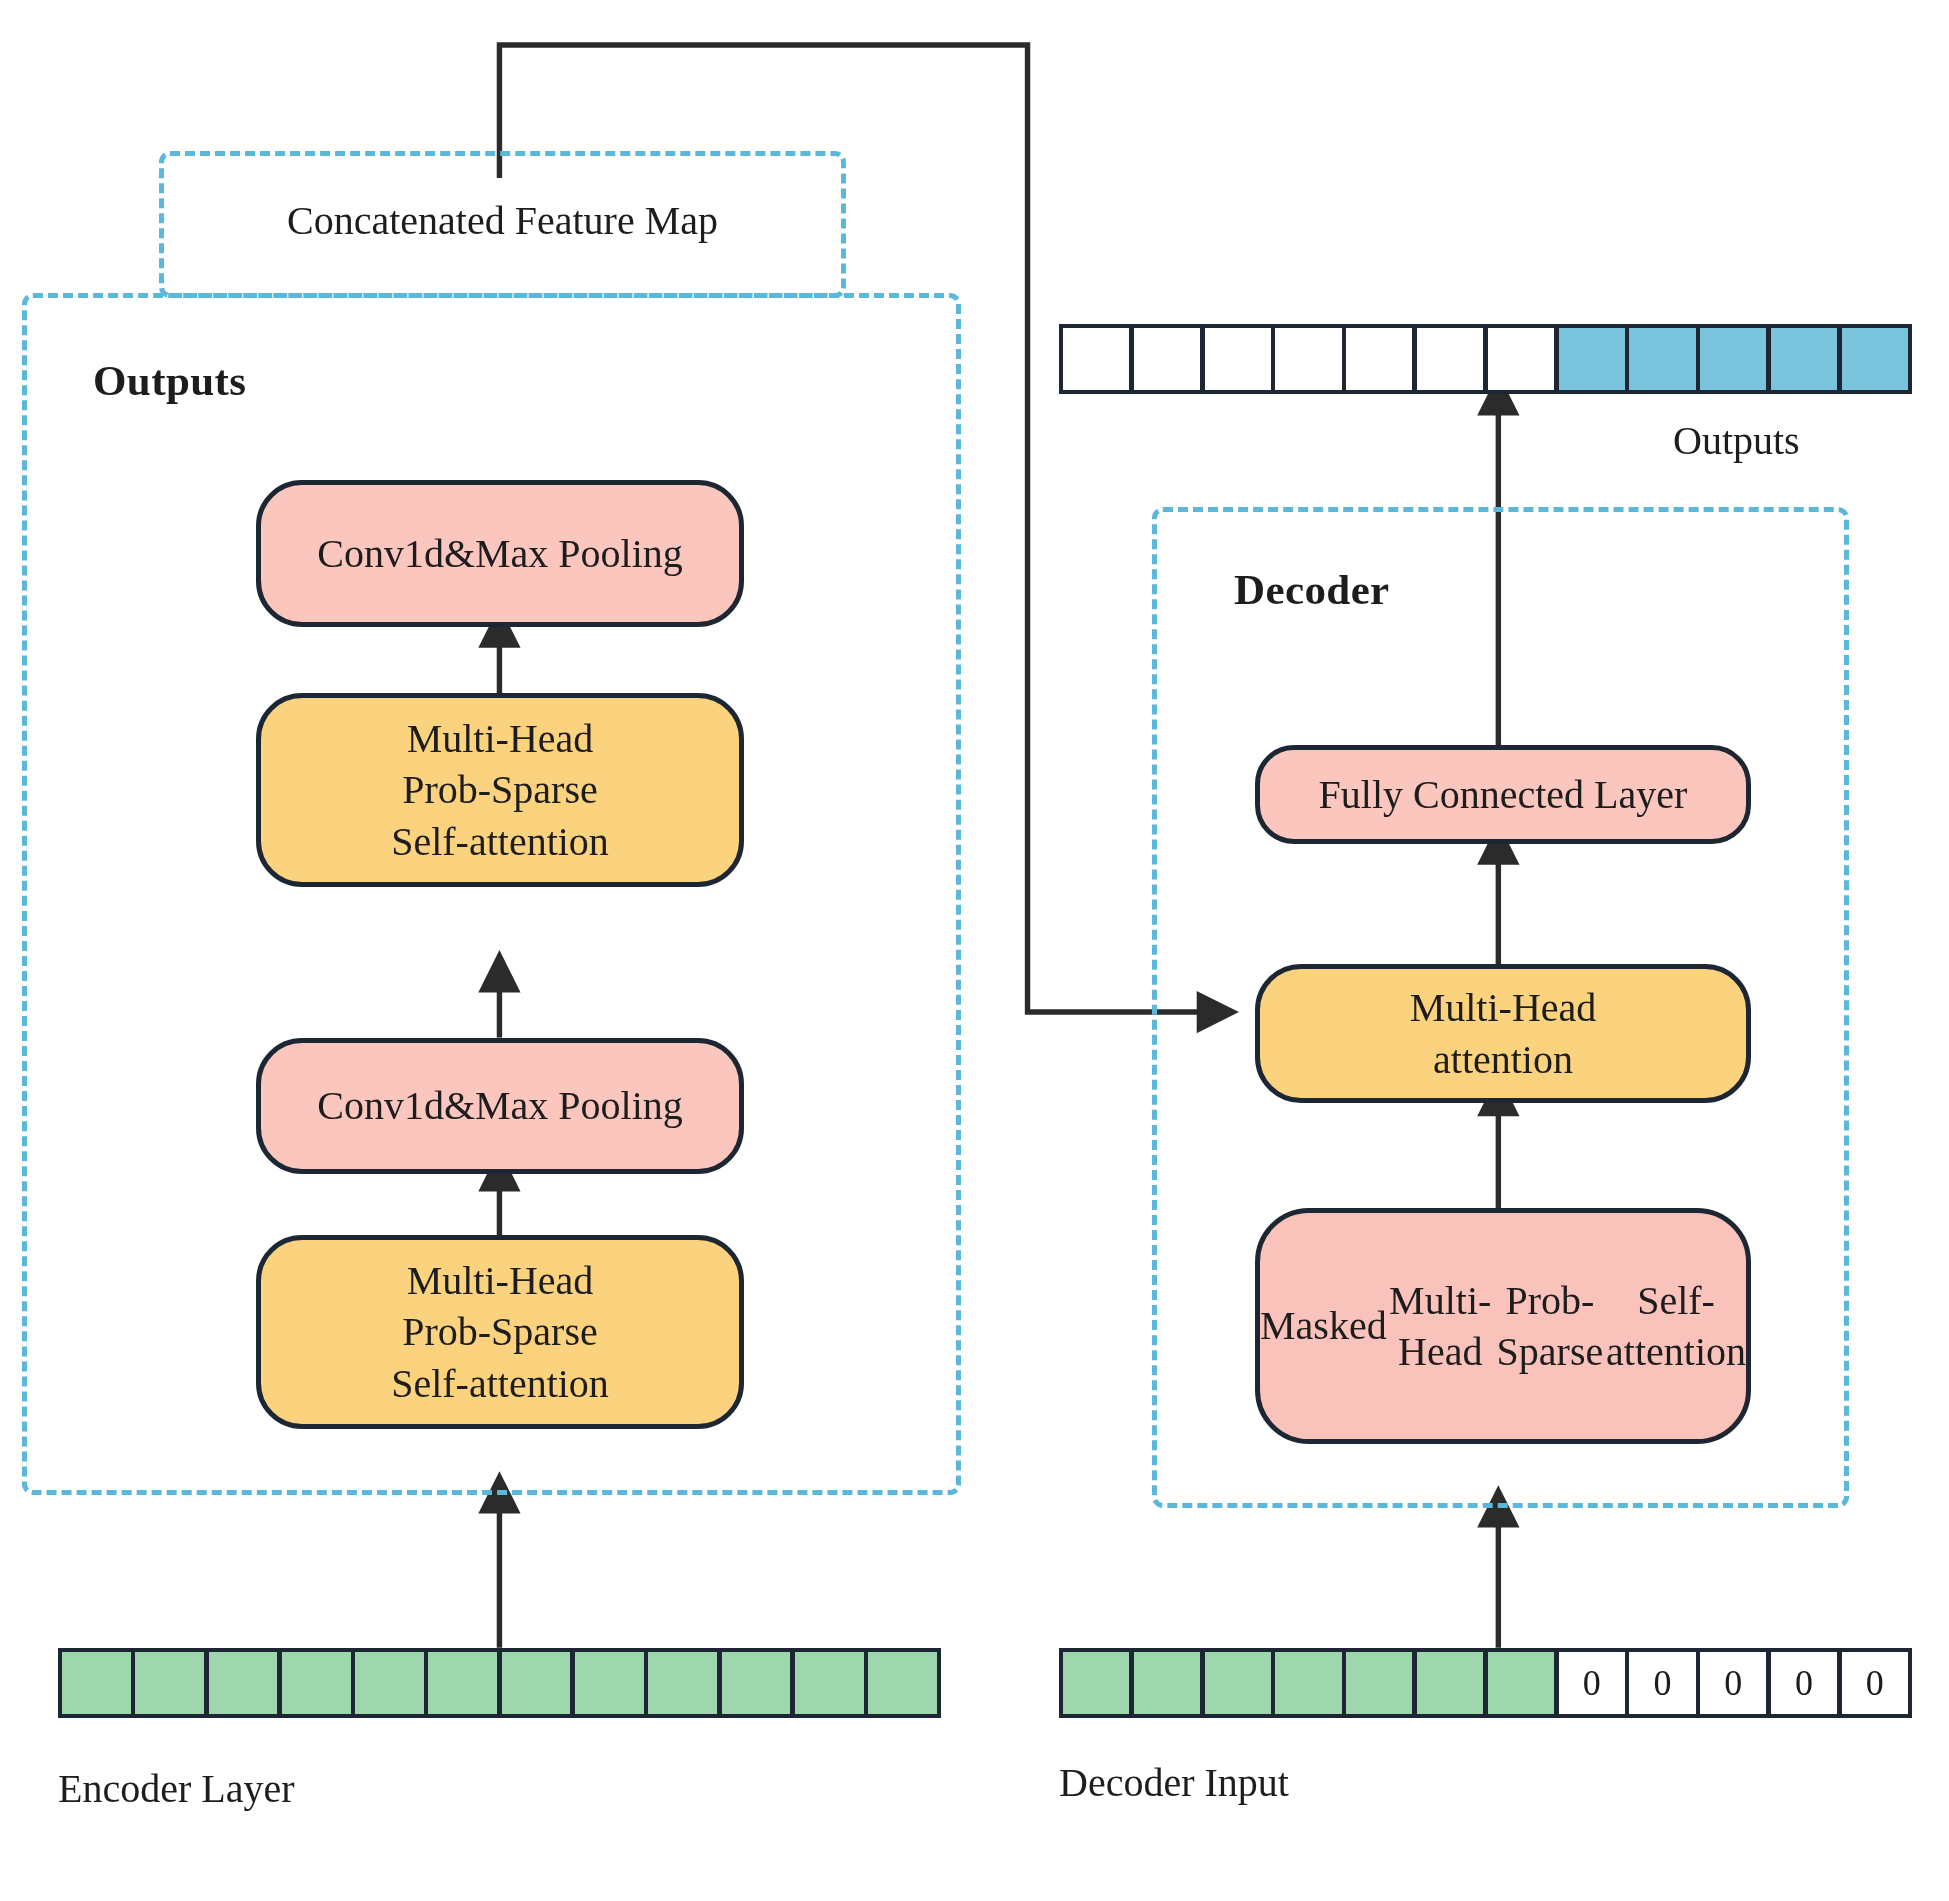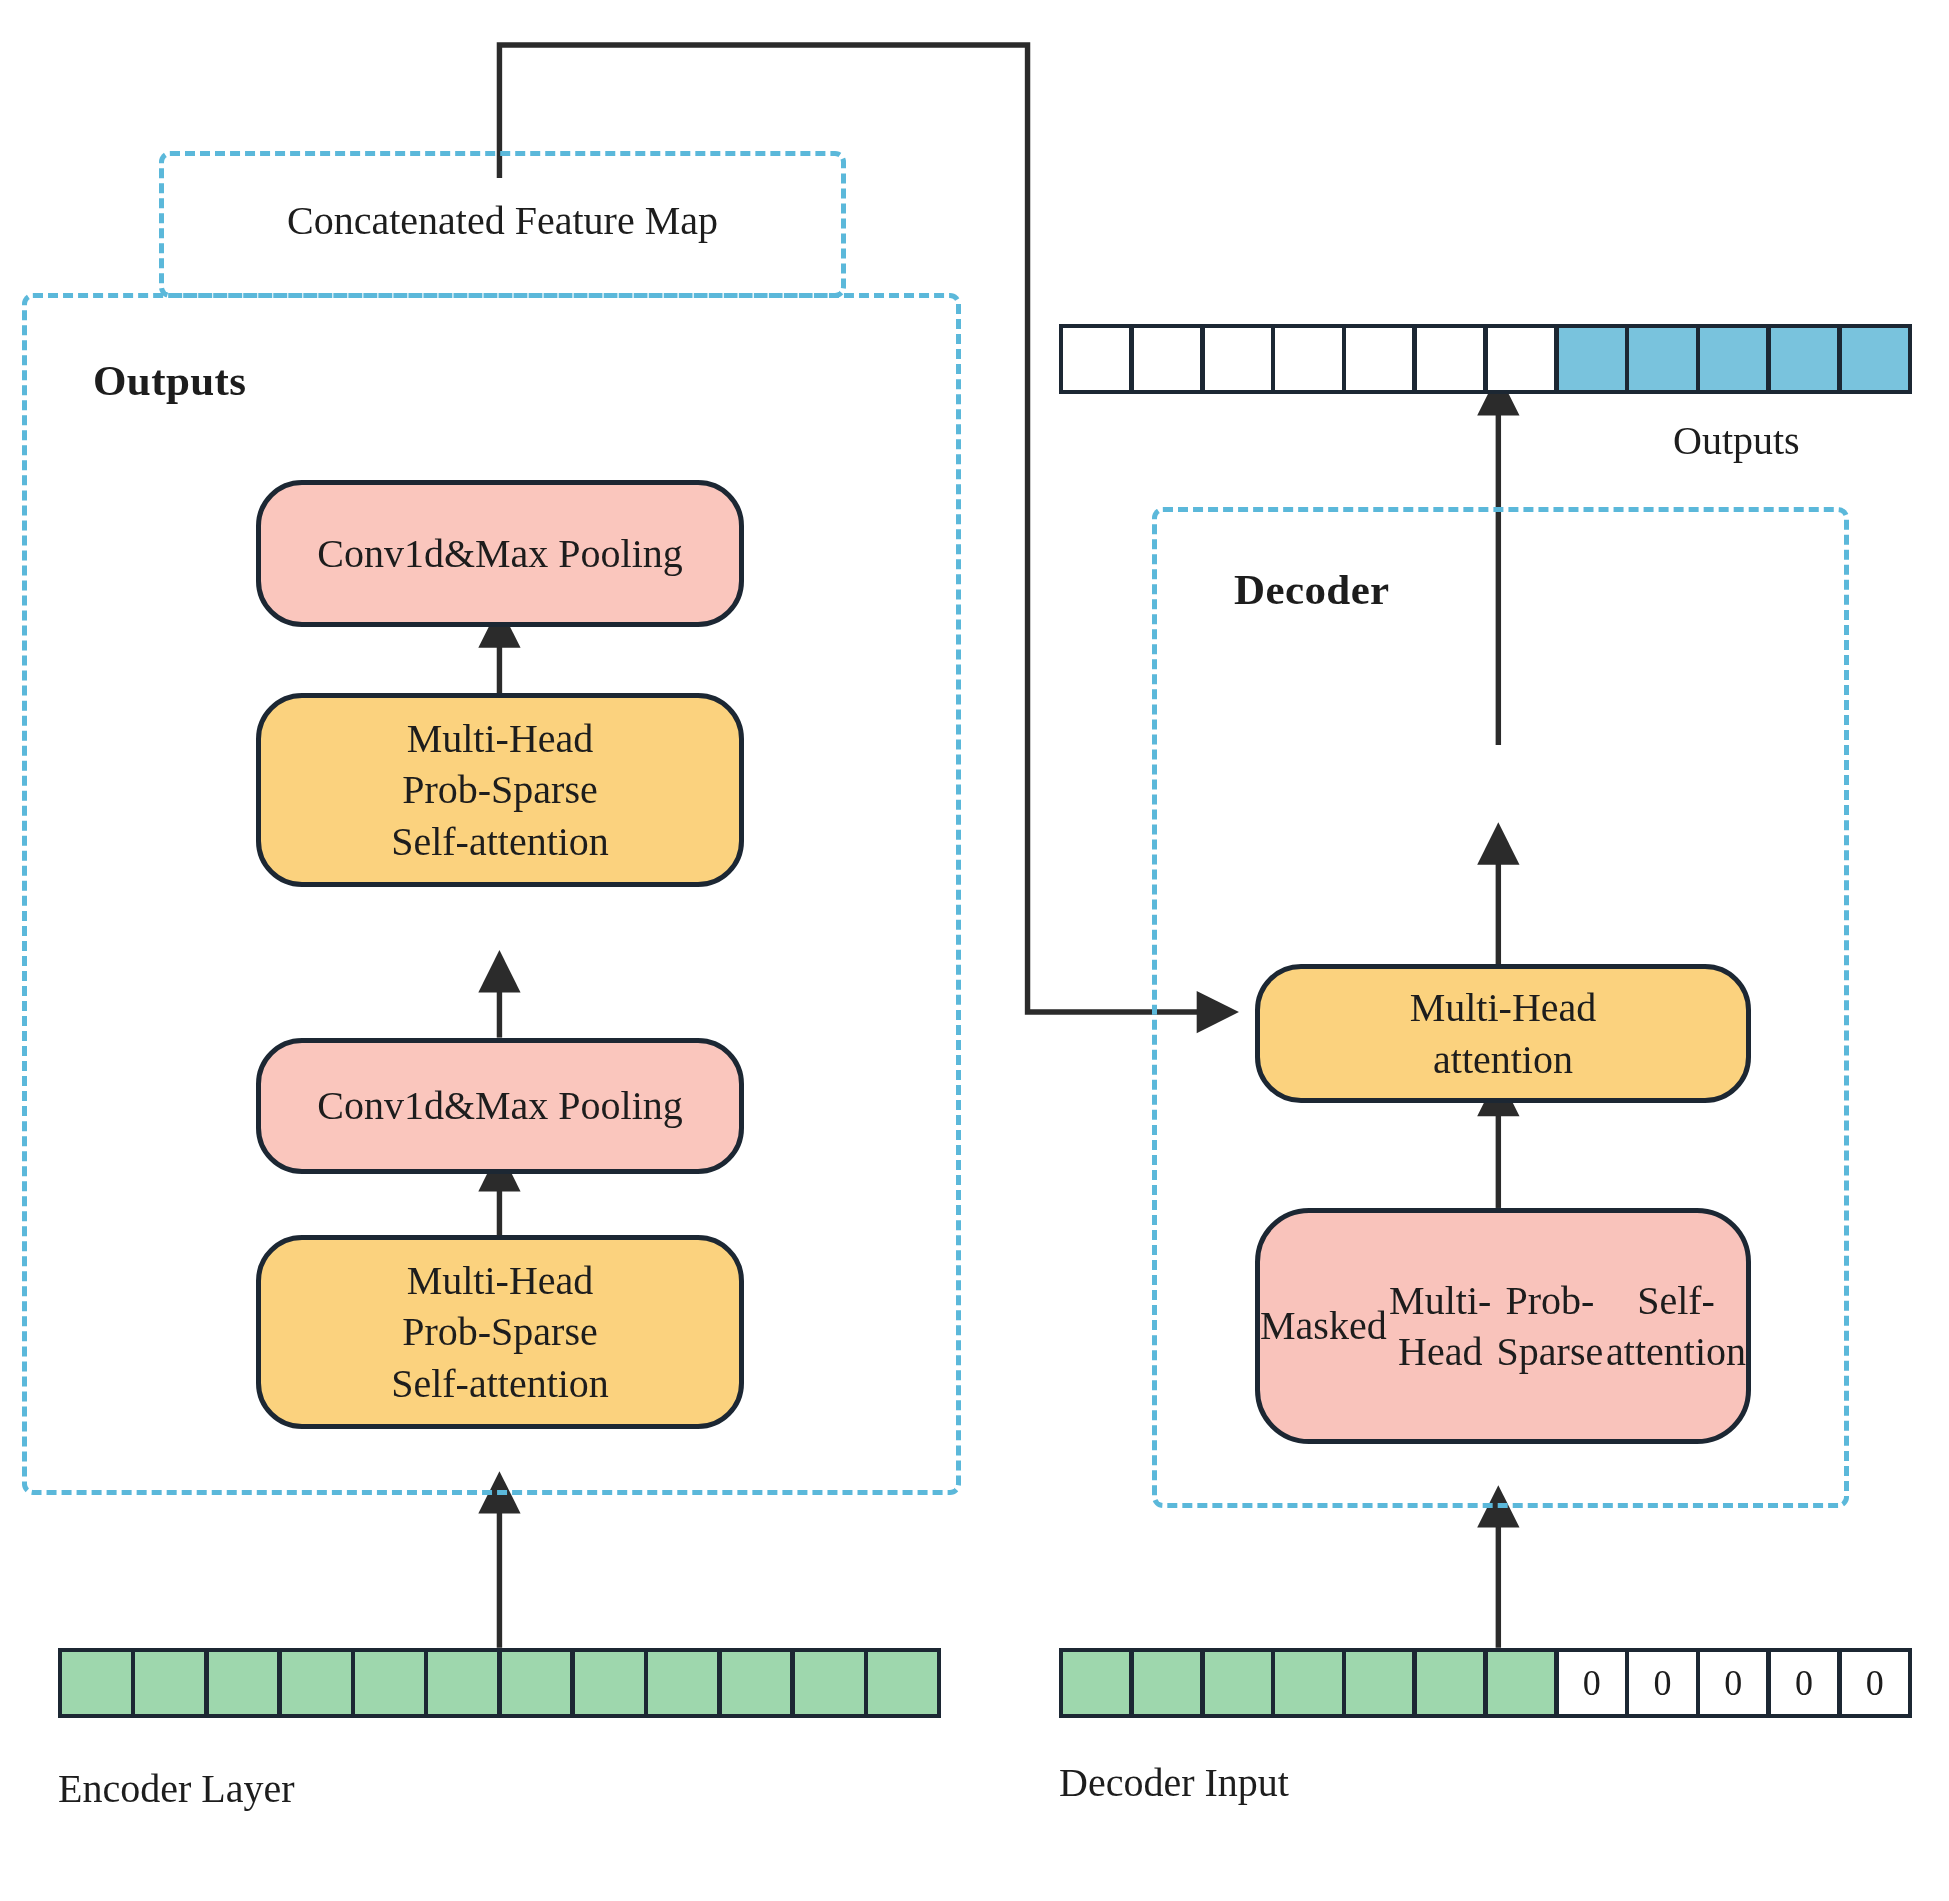--- a/index.html
+++ b/index.html
@@ -108,20 +108,21 @@
       <div class="cell green"></div>
       <div class="cell green"></div>
       <div class="cell green"></div>
       <div class="cell green"></div>
     </div>
   <div class="caption" style="left:58px;top:1762px;width:883px;font-size:40px;">Encoder Layer</div>
 
   <div class="dashbox" style="left:1152px;top:507px;width:697px;height:1001px;"></div>
   <div class="group-title" style="left:1220px;top:565px;font-size:43px;margin-left:14px;">Decoder</div>
 
+  <div class="node pink" style="left:1255px;top:745px;width:496px;height:99px;border-radius:39px;font-size:40px;">Fully Connected Layer</div>
 
   <div class="node yellow" style="left:1255px;top:964px;width:496px;height:139px;border-radius:46px;font-size:40px;flex-direction:column;">
     <span>Multi-Head</span>
     <span>attention</span>
   </div>
 
   <div class="node pink2" style="left:1255px;top:1208px;width:496px;height:236px;border-radius:54px;font-size:40px;flex-direction:row;">
     <span>Masked</span>
     <span>Multi-Head</span>
     <span>Prob-Sparse</span>

